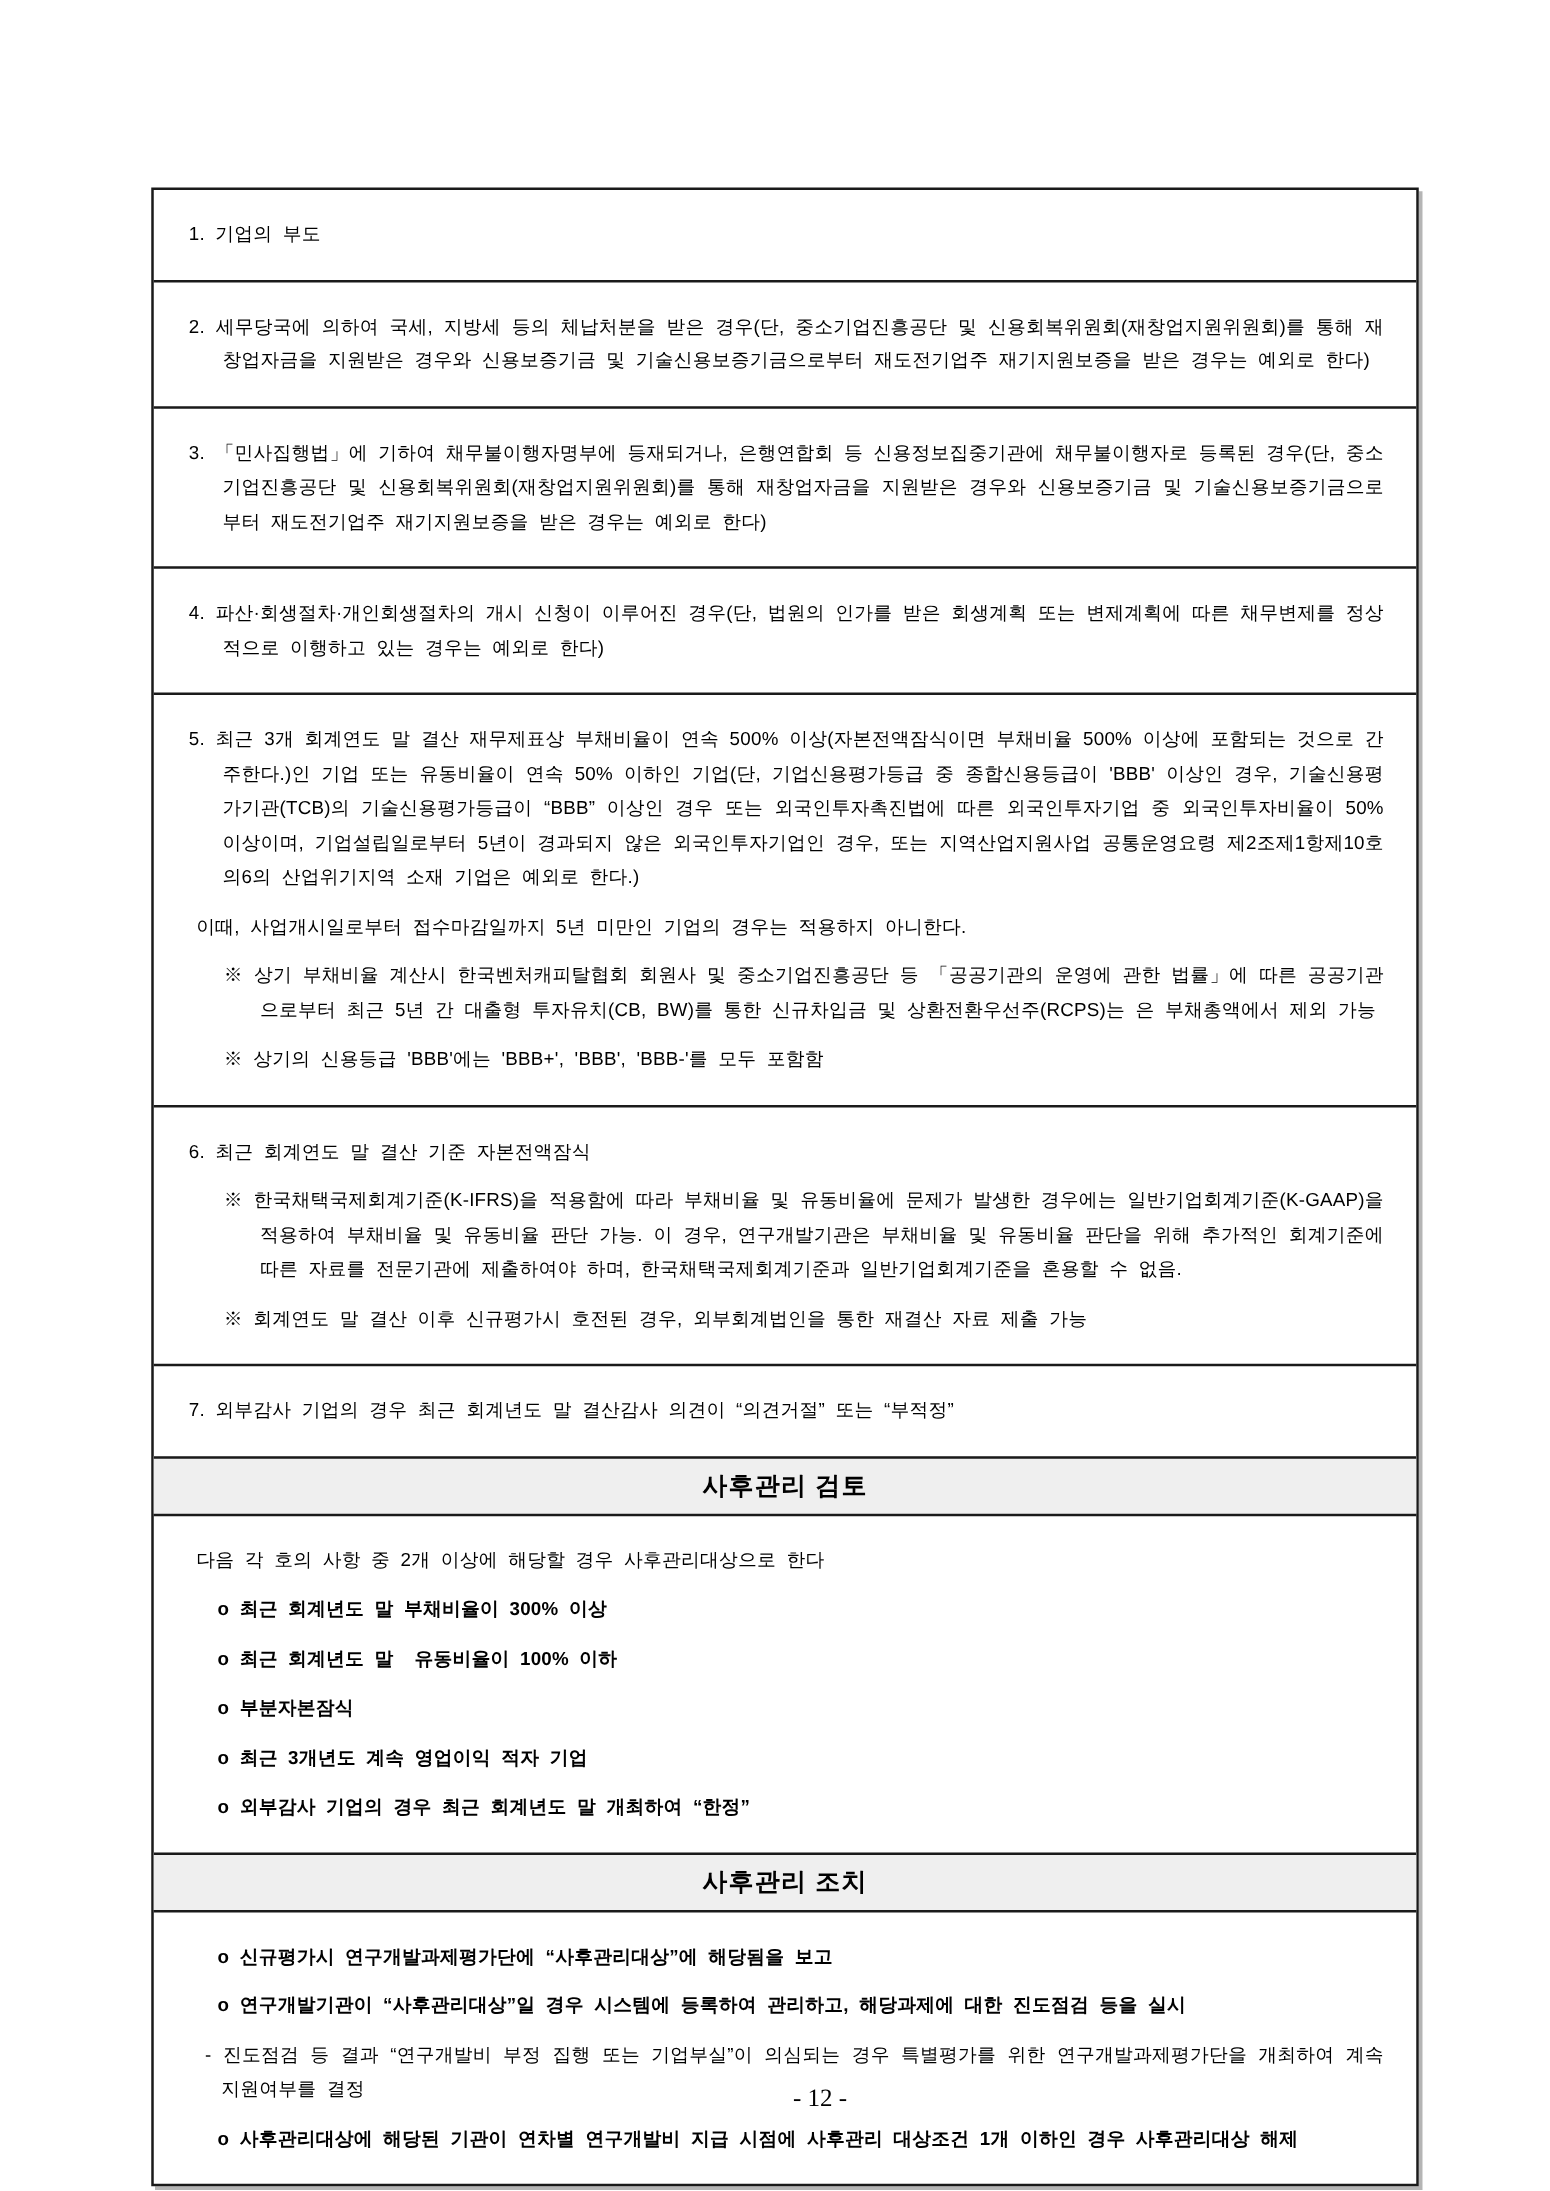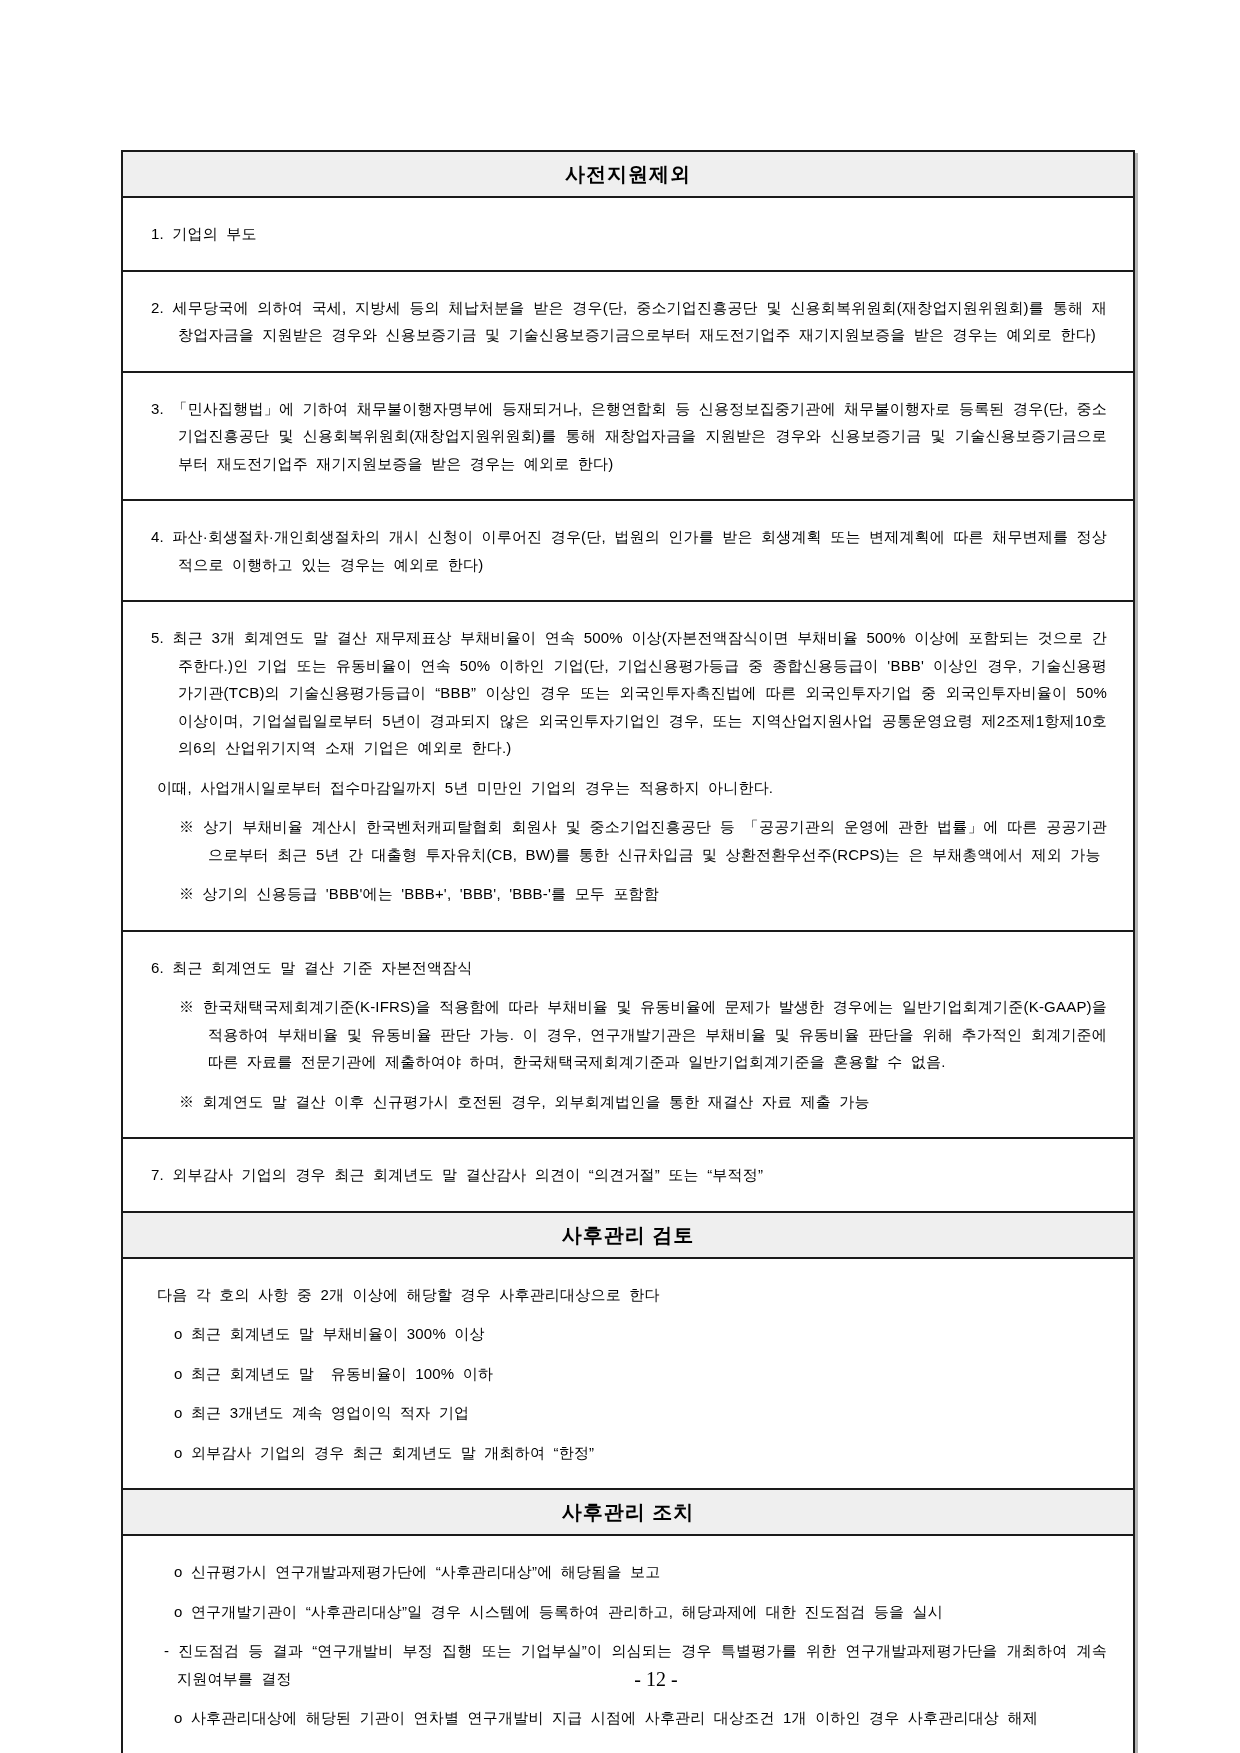--- a/index.html
+++ b/index.html
@@ -43,41 +43,38 @@
     font-size: 15px;
     line-height: 27.5px;
     text-align: justify;
     white-space: pre-wrap;
     word-spacing: 4px;
     letter-spacing: 0.2px;
   }
   .p-num  { padding-left: 27px; text-indent: -27px; }
   .p-cont { padding-left: 6px; }
   .p-note { padding-left: 57px; text-indent: -29px; }
-  .p-bullet { padding-left: 48px; text-indent: -25px; }
+  .p-bullet { padding-left: 48px; text-indent: -25px; font-weight: bold; }
   .p-dash { padding-left: 26px; text-indent: -13px; }
   .footer-page {
     position: absolute;
     left: 0;
     top: 1668px;
     width: 1240px;
     text-align: center;
     font-family: "Liberation Serif", serif;
     font-size: 20px;
     margin-left: 36px;
   }
 </style>
 </head>
 <body>
 
 <div class="doc-table">
 
-  <div class="row header-row">
-    <span>사전지원제외</span>
-  </div>
 
   <div class="row">
     <p class="p-num">1. 기업의 부도</p>
   </div>
 
   <div class="row">
     <p class="p-num">2. 세무당국에 의하여 국세, 지방세 등의 체납처분을 받은 경우(단, 중소기업진흥공단 및 신용회복위원회(재창업지원위원회)를 통해 재창업자금을 지원받은 경우와 신용보증기금 및 기술신용보증기금으로부터 재도전기업주 재기지원보증을 받은 경우는 예외로 한다)</p>
   </div>
 
   <div class="row">
@@ -106,20 +103,21 @@
   </div>
 
   <div class="row header-row">
     <span>사후관리 검토</span>
   </div>
 
   <div class="row">
     <p class="p-cont">다음 각 호의 사항 중 2개 이상에 해당할 경우 사후관리대상으로 한다</p>
     <p class="p-bullet">o 최근 회계년도 말 부채비율이 300% 이상</p>
     <p class="p-bullet">o 최근 회계년도 말  유동비율이 100% 이하</p>
+    <p class="p-bullet">o 부분자본잠식</p>
     <p class="p-bullet">o 최근 3개년도 계속 영업이익 적자 기업</p>
     <p class="p-bullet">o 외부감사 기업의 경우 최근 회계년도 말 개최하여 “한정”</p>
   </div>
 
   <div class="row header-row">
     <span>사후관리 조치</span>
   </div>
 
   <div class="row">
     <p class="p-bullet">o 신규평가시 연구개발과제평가단에 “사후관리대상”에 해당됨을 보고</p>

